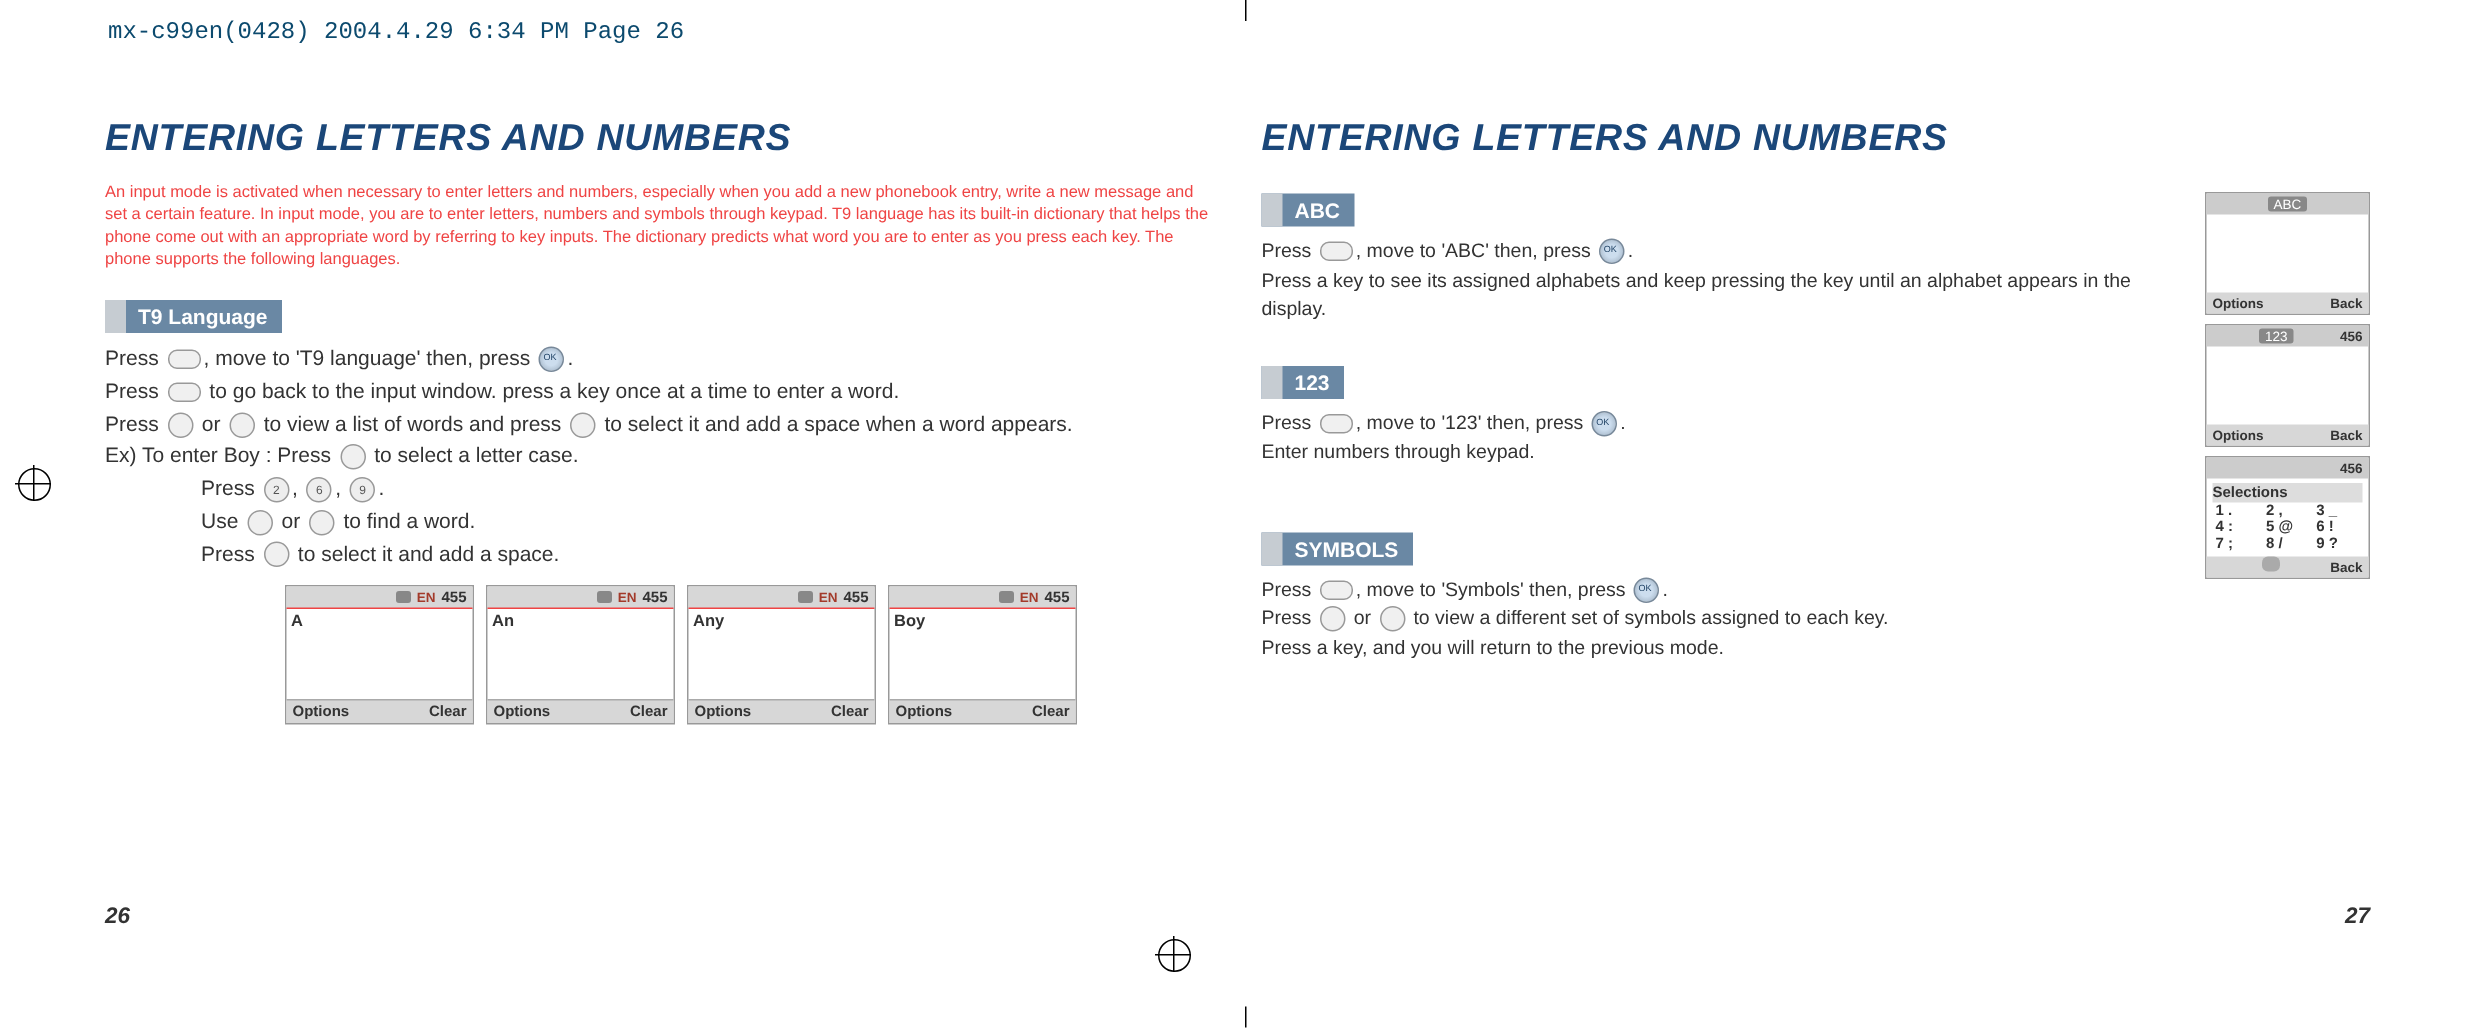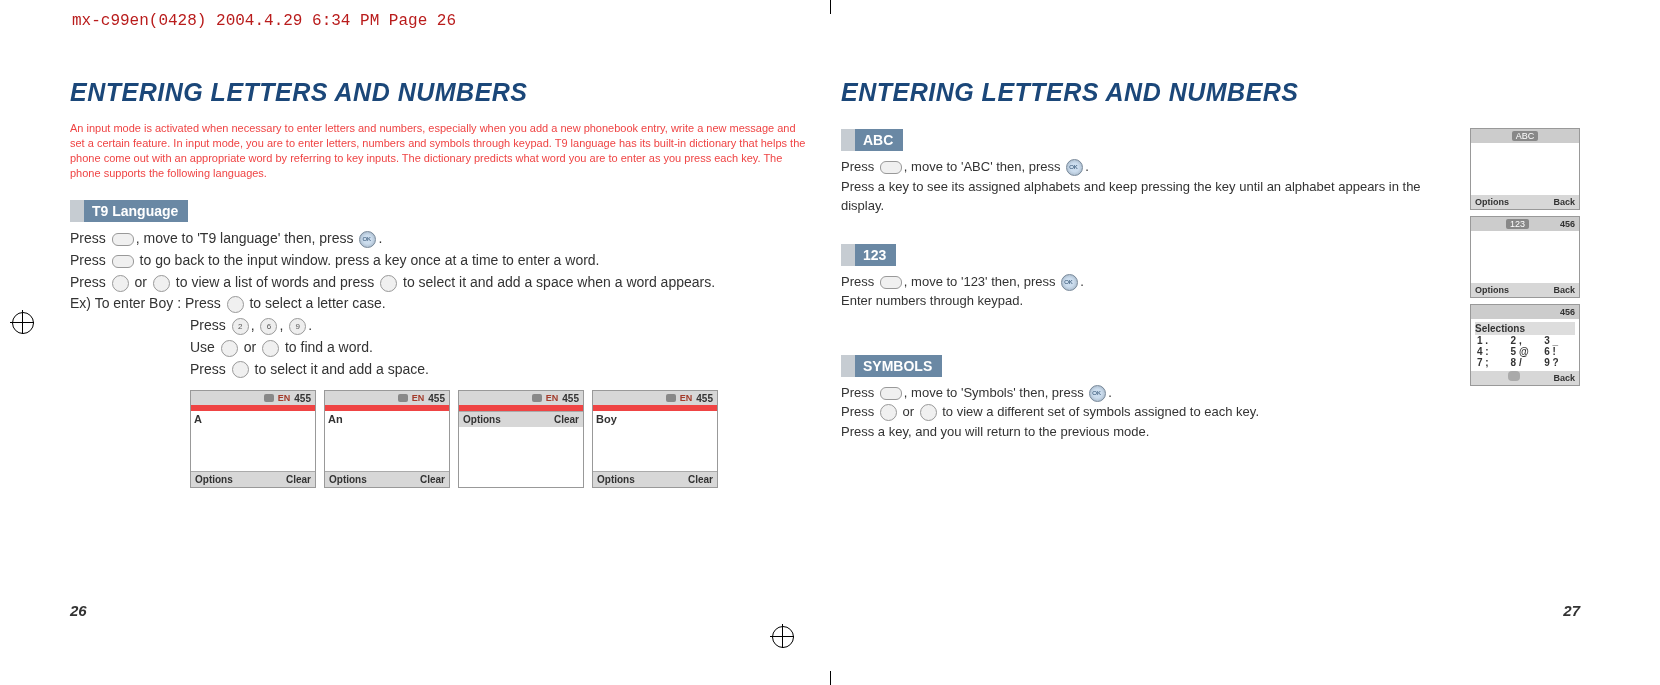--- a/index.html
+++ b/index.html
@@ -1,43 +1,43 @@
 <!DOCTYPE html>
 <html><head>
 <meta charset="utf-8">
 <style>
   body { margin:0; padding:0; font-family: Arial, Helvetica, sans-serif; background:#fff; color:#333; }
   .sheet { width:1660px; height:685px; position:relative; }
-  .header { position:absolute; top:12px; left:72px; font-family:"Courier New",monospace; font-size:16px; color:#b91c1c; }
+  .header { position:absolute; top:12px; left:72px; font-family:"Courier New",monospace; font-size:16px; color:#0c4a6e; }
   .crop-tick { position:absolute; background:#000; }
   .t-top { top:0; left:50%; width:1px; height:14px; }
   .t-bottom { bottom:0; left:50%; width:1px; height:14px; }
   .cross { position:absolute; width:24px; height:24px; }
   .cross:before,.cross:after { content:""; position:absolute; background:#000; }
   .cross:before { left:50%; top:0; width:1px; height:100%; }
   .cross:after  { top:50%; left:0; height:1px; width:100%; }
   .circ { position:absolute; border:1px solid #000; border-radius:50%; width:20px; height:20px; }
   .spread { position:absolute; top:78px; left:70px; right:80px; bottom:70px; display:flex; gap:32px; }
   .page { flex:1; position:relative; }
   .h1 { font-style:italic; font-weight:bold; font-size:25px; color:#1b4779; letter-spacing:0.5px; margin-bottom:14px; }
   .intro { font-size:11px; color:#ef4444; line-height:1.35; margin-bottom:12px; }
   .tag { display:inline-block; background:#6a88a4; color:#fff; font-size:14px; font-weight:bold; padding:3px 10px 3px 8px; margin:8px 0 6px 0; border-left:14px solid #c6ccd2; }
   .body { font-size:14px; color:#333; line-height:1.55; }
   .sub { font-size:13px; color:#333; line-height:1.5; }
-  .indent { margin-left:120px; }
+  .indent { margin-left:64px; }
   .ex-label { display:inline; }
   .icon { display:inline-block; vertical-align:middle; width:18px; height:13px; border:1px solid #999; border-radius:8px; background:#f0f0f0; margin:0 2px; position:relative; }
   .icon.ok { width:15px; height:15px; border-radius:50%; background:radial-gradient(#cde 40%, #9ab 100%); border:1px solid #789; }
   .icon.ok:after { content:"OK"; position:absolute; font-size:6px; top:3px; left:2px; color:#246; }
   .icon.nav { width:20px; height:11px; border-radius:6px/6px; }
   .icon.rnd { width:15px; height:15px; border-radius:50%; }
   .icon.numkey { width:15px; height:15px; border-radius:50%; background:#eee; font-size:8px; text-align:center; line-height:15px; color:#555; }
   .phones { display:flex; gap:8px; margin-top:10px; }
   .phone { width:124px; border:1px solid #999; background:#fff; font-size:10px; }
-  .ph-top { height:14px; background:#d7d7d7; border-bottom:6px solid #ef4444; display:flex; align-items:center; justify-content:flex-end; padding:0 4px; gap:4px; }
+  .ph-top { height:14px; background:#d7d7d7; border-bottom:1px solid #ef4444; display:flex; align-items:center; justify-content:flex-end; padding:0 4px; gap:4px; }
   .ph-top .sig { width:10px; height:8px; background:#888; border-radius:2px; }
   .ph-top .en { font-size:9px; color:#a33a2a; font-weight:bold; }
   .ph-top .num { font-size:10px; font-weight:bold; }
   .ph-body { height:56px; padding:2px 3px; font-weight:bold; font-size:11px; }
   .ph-bar { height:15px; background:#d7d7d7; border-top:1px solid #aaa; display:flex; justify-content:space-between; padding:0 4px; font-size:10px; font-weight:bold; line-height:15px; }
   .rcol-phones { position:absolute; right:0; top:50px; width:110px; }
   .rphone { border:1px solid #999; margin-bottom:6px; background:#fff; }
   .rtop { height:14px; background:#ccc; display:flex; justify-content:space-between; align-items:center; padding:0 4px; font-size:9px; }
   .rlabel { background:#888; color:#fff; font-size:9px; padding:0 4px; border-radius:2px; }
   .rnum { font-weight:bold; }
@@ -124,20 +124,21 @@
               <span>Options</span>
               <span>Clear</span>
             </div>
         </div>
         <div class="phone">
           <div class="ph-top">
               <span class="sig"></span>
               <span class="en">EN</span>
               <span class="num">455</span>
             </div>
+          <div class="ph-body">Any</div>
           <div class="ph-bar">
               <span>Options</span>
               <span>Clear</span>
             </div>
         </div>
         <div class="phone">
           <div class="ph-top">
               <span class="sig"></span>
               <span class="en">EN</span>
               <span class="num">455</span>

